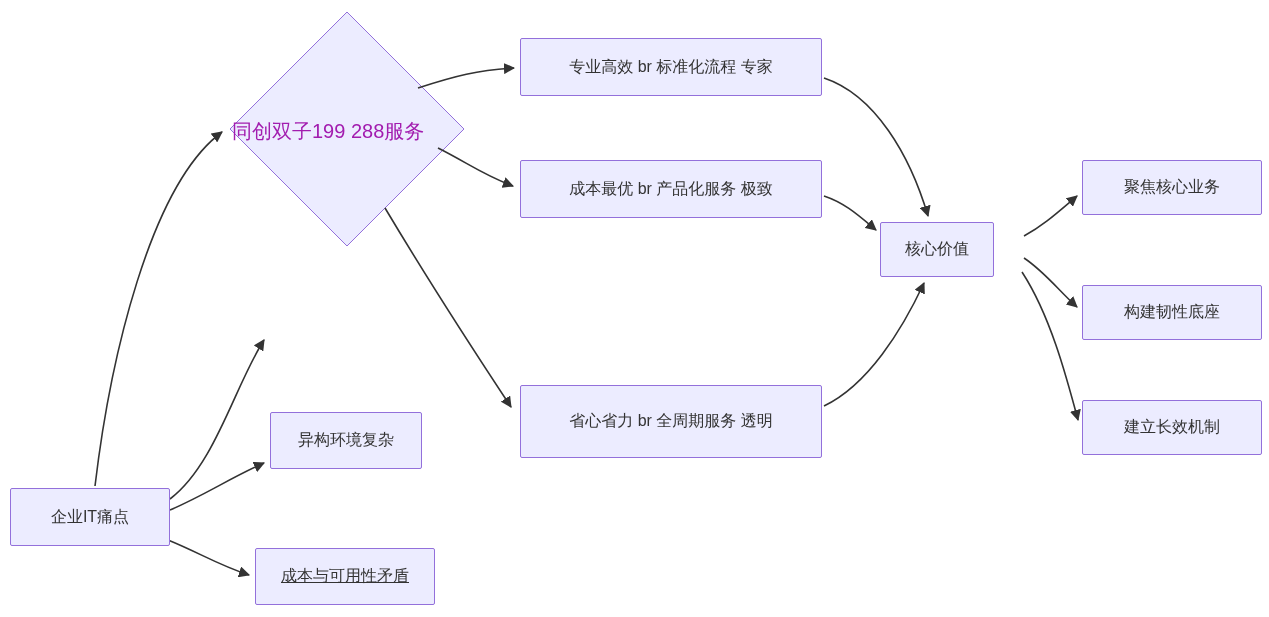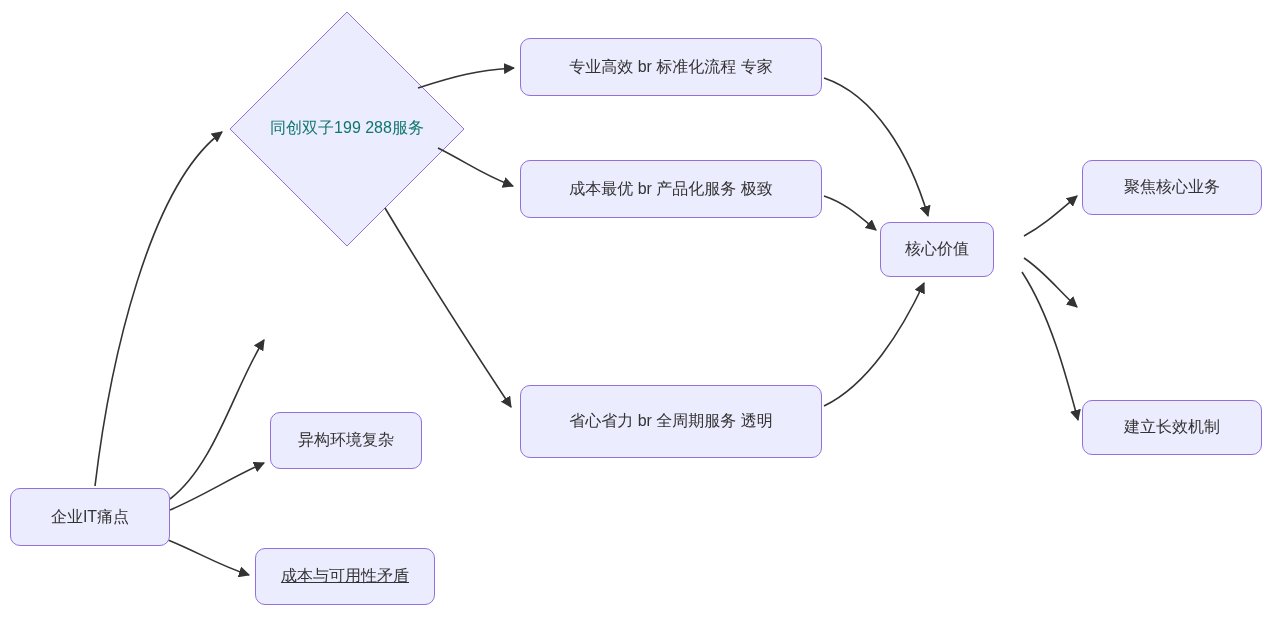--- a/index.html
+++ b/index.html
@@ -30,34 +30,34 @@
   .diamond-shape {
     fill: #ECECFF;
     stroke: #9370DB;
     stroke-width: 1;
   }
   .node {
     position: absolute;
     box-sizing: border-box;
     background: #ECECFF;
     border: 1px solid #9370DB;
-    border-radius: 10px;
+    border-radius: 2px;
     color: #333333;
     font-size: 16px;
     display: flex;
     align-items: center;
     justify-content: center;
     text-align: right;
     white-space: nowrap;
   }
   .diamond-label {
     position: absolute;
-    color: #0f766e;
-    font-size: 16px;
-    text-align: center;
+    color: #a21caf;
+    font-size: 20px;
+    text-align: left;
     white-space: nowrap;
   }
 </style>
 </head>
 <body>
 
 <div class="canvas">
 
   <svg class="edges" viewBox="0 0 1269 617" aria-hidden="true">
     <defs>
@@ -95,16 +95,17 @@
   <div class="node" style="left:520px; top:38px; width:302px; height:58px;">专业高效 br 标准化流程 专家</div>
 
   <div class="node" style="left:520px; top:160px; width:302px; height:58px;">成本最优 br 产品化服务 极致</div>
 
   <div class="node" style="left:520px; top:385px; width:302px; height:73px;">省心省力 br 全周期服务 透明</div>
 
   <div class="node" style="left:880px; top:222px; width:114px; height:55px;">核心价值</div>
 
   <div class="node" style="left:1082px; top:160px; width:180px; height:55px;">聚焦核心业务</div>
 
+  <div class="node" style="left:1082px; top:285px; width:180px; height:55px;">构建韧性底座</div>
 
   <div class="node" style="left:1082px; top:400px; width:180px; height:55px;">建立长效机制</div>
 
 </div>
 
 </body></html>

